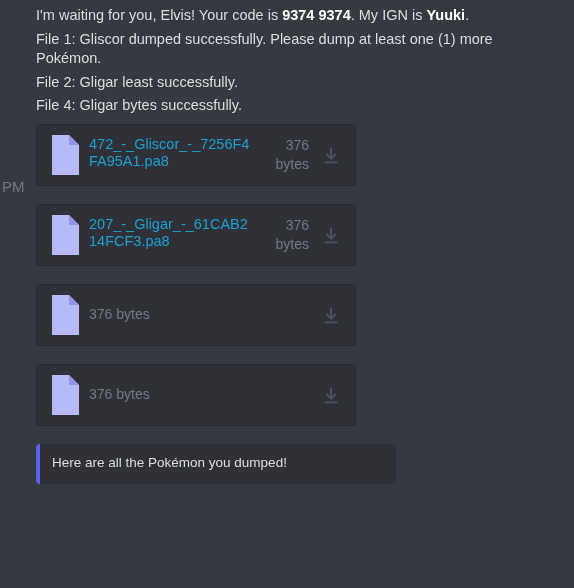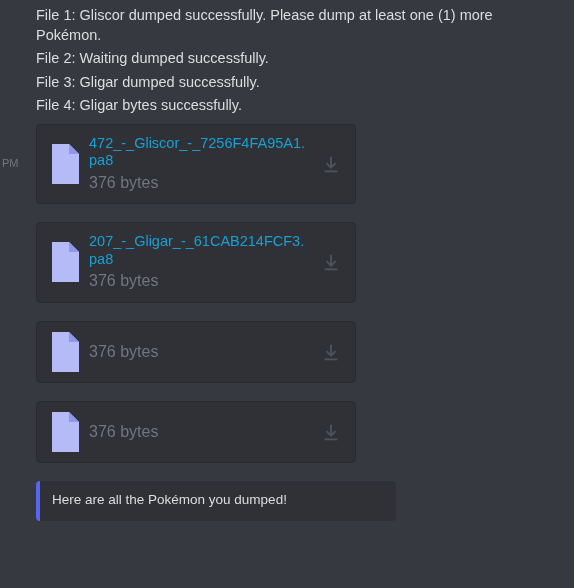--- a/index.html
+++ b/index.html
@@ -18,44 +18,44 @@
     padding: 6px 16px 16px 36px;
   }
   .msg-line {
     margin-bottom: 4px;
     color: #dcddde;
   }
   .msg-line b { color: #fff; font-weight: 600; }
   .thumb-ts {
     position: absolute;
     left: 2px;
-    top: 156px;
-    font-size: 11px;
+    top: 177px;
+    font-size: 15px;
     color: #72767d;
   }
   .attachments { margin-top: 8px; }
   .attachment {
     display: flex;
     align-items: center;
     background: #2f3136;
     border: 1px solid #292b2f;
     border-radius: 4px;
     padding: 10px 12px;
     margin-bottom: 18px;
     width: 320px;
     gap: 10px;
   }
   .file-icon {
     width: 30px; height: 40px;
     flex-shrink: 0;
   }
   .file-icon svg { width: 100%; height: 100%; display:block; }
-  .file-meta { flex: 1; min-width: 0; display:flex; flex-direction:column; gap:2px;}
+  .file-meta { flex: 1; min-width: 0; display:flex; gap:18px;}
   .file-name { color: #18a0d4; font-size: 14.5px; line-height:1.2; word-break: break-all; }
-  .file-size { color: #72767d; font-size: 16px; }
+  .file-size { color: #72767d; font-size: 14px; text-align: right; }
   .dl-icon {
     width: 24px; height: 24px;
     flex-shrink: 0;
     display:flex; align-items:center; justify-content:center;
     cursor:pointer;
   }
   .dl-icon svg { width: 22px; height:22px; }
   .embed {
     border-left: 4px solid #5865f2;
     background: #2f3136;
@@ -67,23 +67,25 @@
   .embed-title { font-weight: 600; color: #fff; font-size: 14.5px; margin-bottom: 6px; }
   .embed-desc { color: #dcddde; font-size: 13.5px; line-height: 1.35; }
 </style>
 </head>
 <body>
 
 <div class="thumb-ts">PM</div>
 
 <div class="content">
 
+  <div class="msg-line">
+    <span>I'm waiting for you, Elvis! Your code is </span><b>9374 9374</b><span>. My IGN is </span><b>Yuuki</b><span>.</span>
+  </div>
   <div class="msg-line">File 1: Gliscor dumped successfully. Please dump at least one (1) more Pokémon.</div>
-  <div class="msg-line">File 2: Waiting dumped successfully.</div>
-  <div class="msg-line">File 3: Gligar dumped successfully.</div>
+  <div class="msg-line">File 2: Gligar least successfully.</div>
   <div class="msg-line">File 4: Gligar bytes successfully.</div>
 
   <div class="attachments">
 
     <div class="attachment">
       <div class="file-icon">
         <svg viewBox="0 0 30 40">
             <path d="M3 0 H20 L30 10 V40 H3 Z" fill="#b4bbf7"></path>
             <path d="M20 0 L30 10 H20 Z" fill="#8e97ec"></path>
           </svg>

